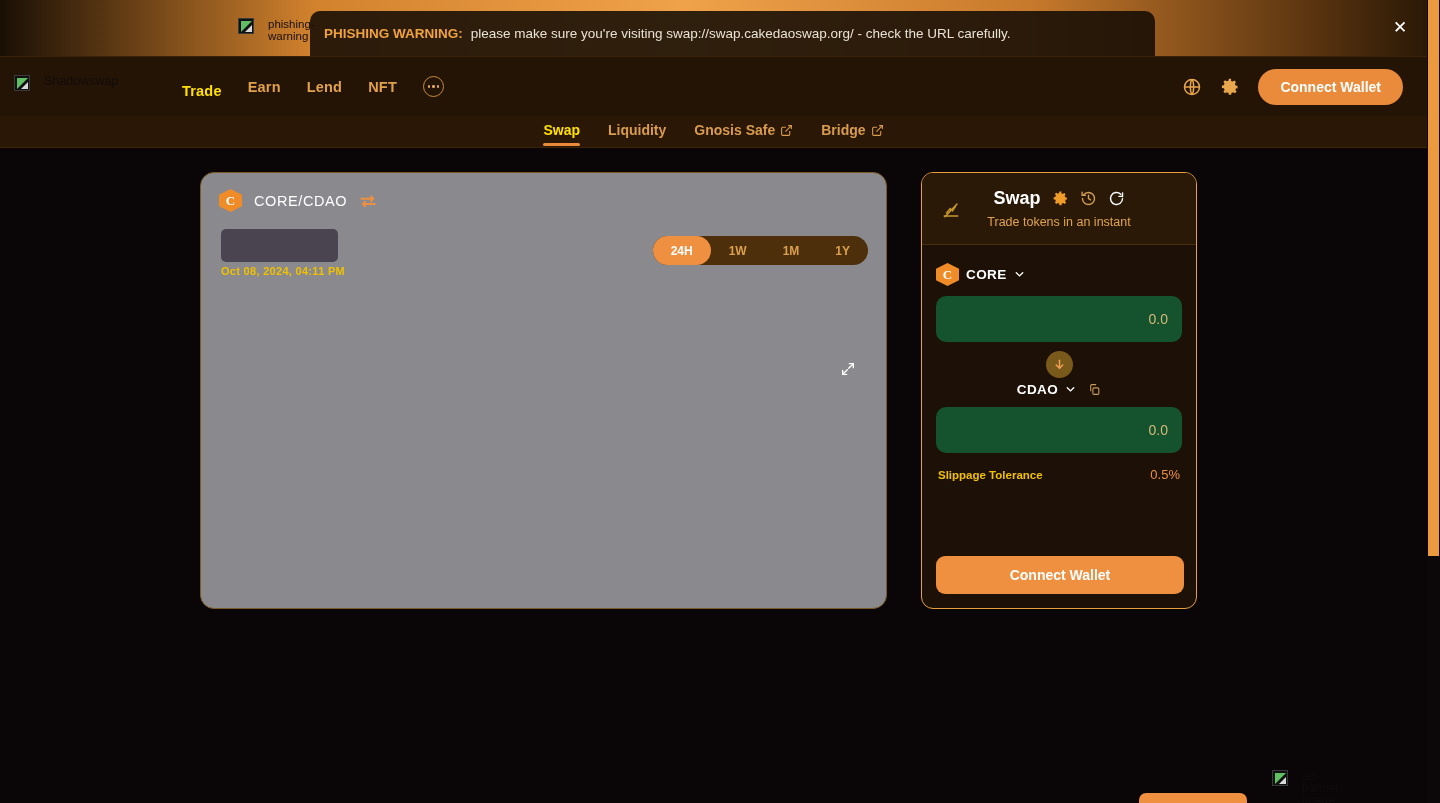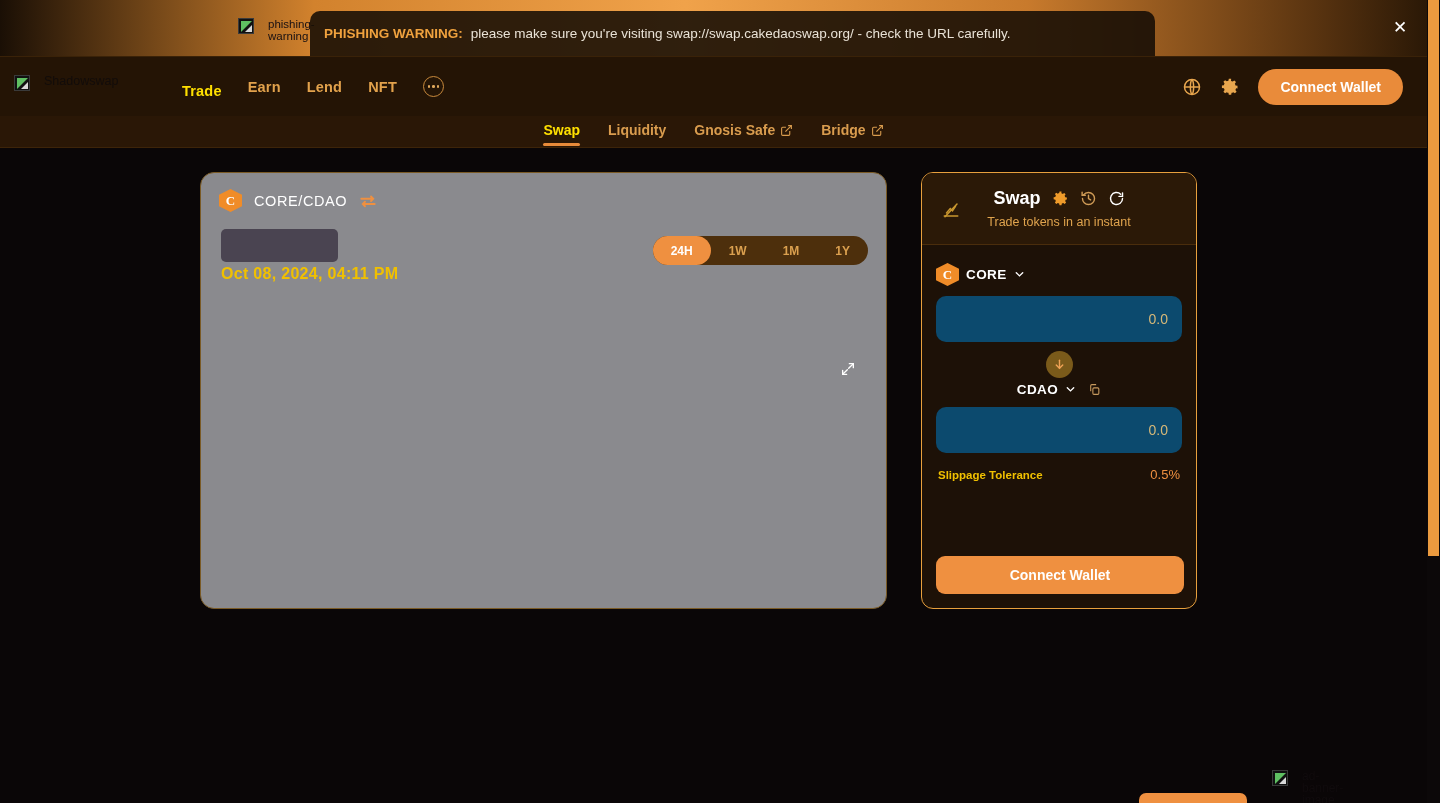--- a/index.html
+++ b/index.html
@@ -105,21 +105,21 @@
     font-size: 13px; font-weight: bold; font-family: "Liberation Serif", serif;
   }
   .pair-label { font-size: 14.5px; font-weight: normal; color: #fff; letter-spacing: .6px; }
   .swaparrows { width: 18px; height: 14px; }
   .chart-expand { position: absolute; right: 30px; top: 188px; width: 16px; height: 16px; cursor: pointer; }
   .price-skeleton {
     position: absolute; left: 20px; top: 56px; width: 117px; height: 33px;
     background: #4a4451; border-radius: 5px;
   }
   .chart-date {
-    position: absolute; left: 20px; top: 92px; font-size: 16px;
+    position: absolute; left: 20px; top: 92px; font-size: 11px;
     color: #f0c000; font-weight: bold; letter-spacing: .3px;
   }
   .range-group {
     position: absolute; right: 18px; top: 63px; height: 29px;
     background: #4d2f0c; border-radius: 15px; display: flex; align-items: center; padding: 0;
   }
   .range-btn {
     font-size: 12px; font-weight: bold; color: #dba04f; cursor: pointer;
     padding: 0 18px; height: 29px; display: flex; align-items: center; justify-content: center;
     border-radius: 15px;
@@ -142,21 +142,21 @@
   .chart-toggle { position: absolute; left: 20px; top: 28px; width: 18px; height: 18px; cursor: pointer; }
   .swap-sub { font-size: 12.5px; color: #e0a44e; margin-top: 6px; }
 
   .swap-body { padding: 14px 14px 0; position: relative; }
   .tok-row { display: flex; align-items: center; gap: 7px; margin-top: 4px; }
   .tok-row.to { justify-content: center; }
   .tok-name { font-size: 13.5px; font-weight: bold; color: #fff; letter-spacing: .4px; }
   .chev { width: 11px; height: 11px; color: #fff; }
   .copy-ic { width: 13px; height: 13px; color: #c89a5e; cursor: pointer; margin-left: 5px; }
   .amt-field {
-    margin-top: 10px; height: 46px; background: #0c4a6e; border-radius: 10px;
+    margin-top: 10px; height: 46px; background: #14532d; border-radius: 10px;
     display: flex; align-items: center; justify-content: flex-end;
     padding-right: 14px; cursor: text;
   }
   .amt-ph { font-size: 14px; color: #d6b878; }
   .arrow-btn {
     width: 27px; height: 27px; border-radius: 50%; background: #7a5a1a;
     display: flex; align-items: center; justify-content: center;
     margin: 9px auto 2px; cursor: pointer;
   }
   .slip-row {

